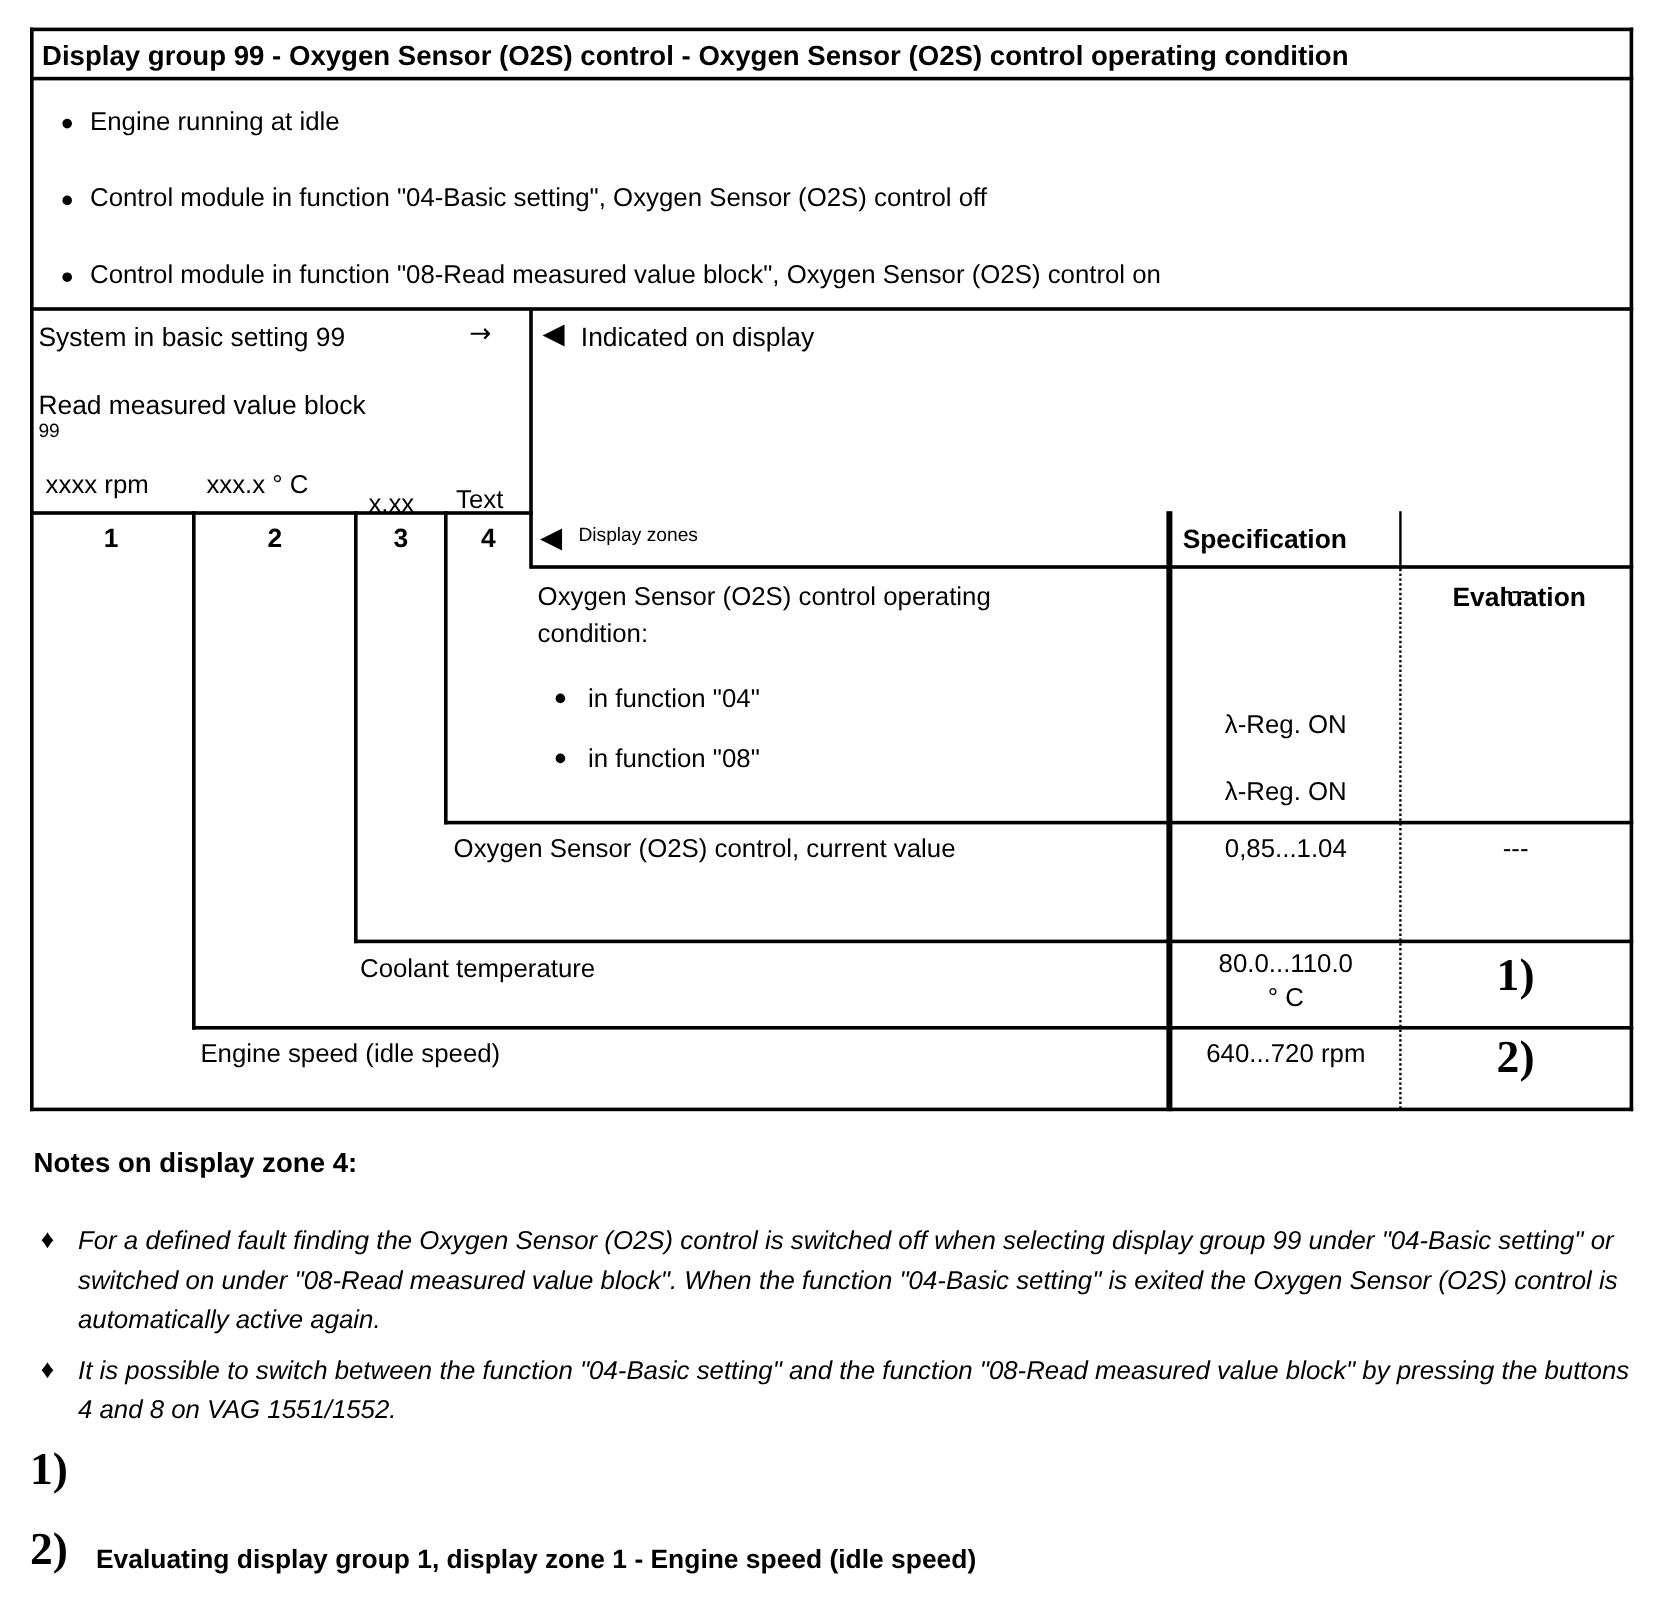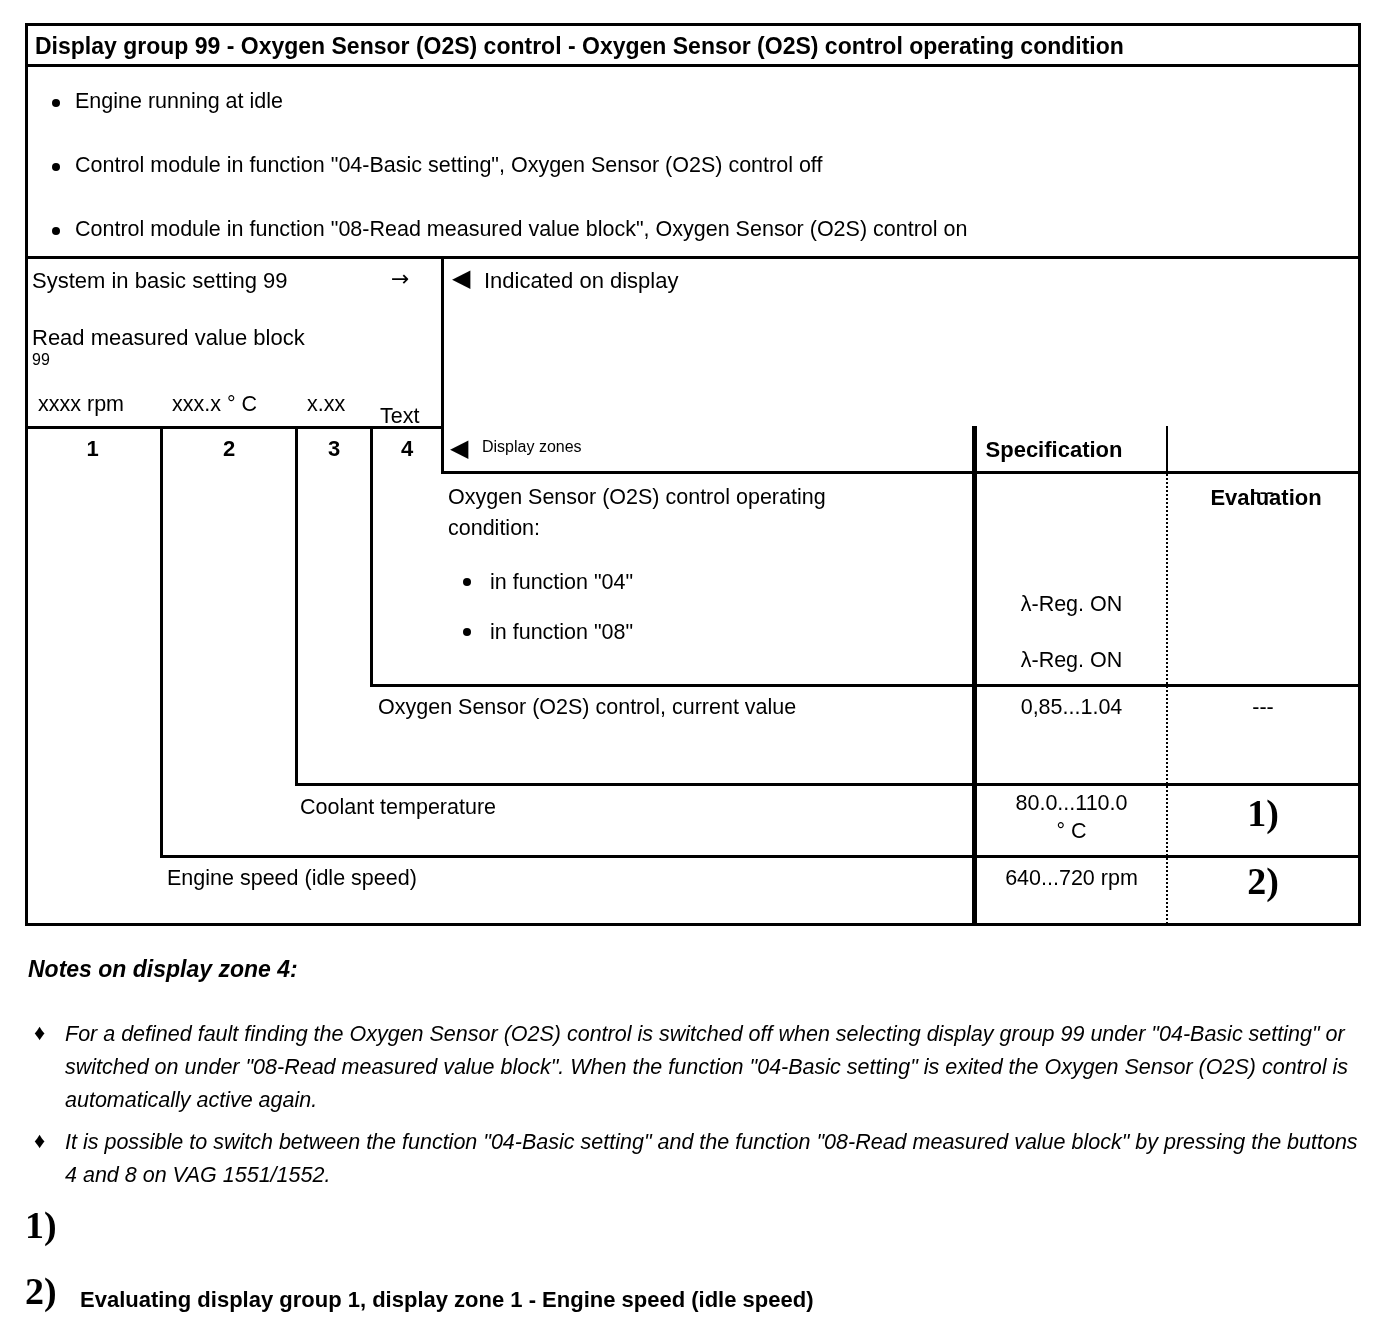--- a/index.html
+++ b/index.html
@@ -8,21 +8,21 @@
   .abs{position:absolute;}
   .ln{position:absolute;background:#000;}
   .ln-dotted{position:absolute;width:0;border-left:2px dotted #000;background:none;}
   .b{font-weight:bold;}
   .i{font-style:italic;}
   .title{font-size:23px;font-weight:bold;}
   .cell-center{text-align:center;}
   .dot{position:absolute;width:8px;height:8px;background:#000;border-radius:50%;}
   .tri{font-family:"DejaVu Sans",sans-serif;font-size:24px;line-height:24px;}
   .serifmark{font-family:"Liberation Serif",serif;font-weight:bold;font-size:38px;line-height:38px;}
-  .notes-head{font-size:23px;font-weight:bold;font-style:italic;}
+  .notes-head{font-size:23px;font-weight:bold;}
   .note-text{font-style:italic;line-height:33px;}
   .diamond{font-size:22px;}
   .desc2{line-height:31px;}
   .spec2{line-height:28px;text-align:center;}
   .fmt{font-size:21.5px;}
   .zone-num{font-size:22px;font-weight:bold;text-align:center;}
   .colhead{font-size:22px;font-weight:bold;text-align:center;}
   .arrow{font-family:"DejaVu Sans",sans-serif;font-size:22px;}
 </style>
 </head>
@@ -58,21 +58,21 @@
   <div class="abs" style="left:75px;top:153px;">Control module in function "04-Basic setting", Oxygen Sensor (O2S) control off</div>
   <div class="dot" style="left:52px;top:227px;"></div>
   <div class="abs" style="left:75px;top:217px;">Control module in function "08-Read measured value block", Oxygen Sensor (O2S) control on</div>
 
   <div class="abs" style="left:32px;top:268px;font-size:22px;">System in basic setting 99</div>
   <div class="abs arrow" style="left:391px;top:266px;">→</div>
   <div class="abs" style="left:32px;top:325px;font-size:22px;">Read measured value block</div>
   <div class="abs" style="left:32px;top:351px;font-size:16px;">99</div>
   <div class="abs fmt" style="left:38px;top:392px;">xxxx rpm</div>
   <div class="abs fmt" style="left:172px;top:392px;">xxx.x ° C</div>
-  <div class="abs fmt" style="left:307px;top:392px;">x.xx</div>
+  <div class="abs fmt" style="left:307px;top:408px;">x.xx</div>
   <div class="abs fmt" style="left:380px;top:404px;">Text</div>
 
   <div class="abs tri" style="left:452px;top:266px;">◀</div>
   <div class="abs" style="left:484px;top:268px;font-size:22px;text-align:center;">Indicated on display</div>
 
   <div class="abs zone-num" style="left:25px;top:436px;width:135px;">1</div>
   <div class="abs zone-num" style="left:163px;top:436px;width:132px;">2</div>
   <div class="abs zone-num" style="left:298px;top:436px;width:72px;">3</div>
   <div class="abs zone-num" style="left:373px;top:436px;width:68px;">4</div>
   <div class="abs tri" style="left:450px;top:436px;">◀</div>

